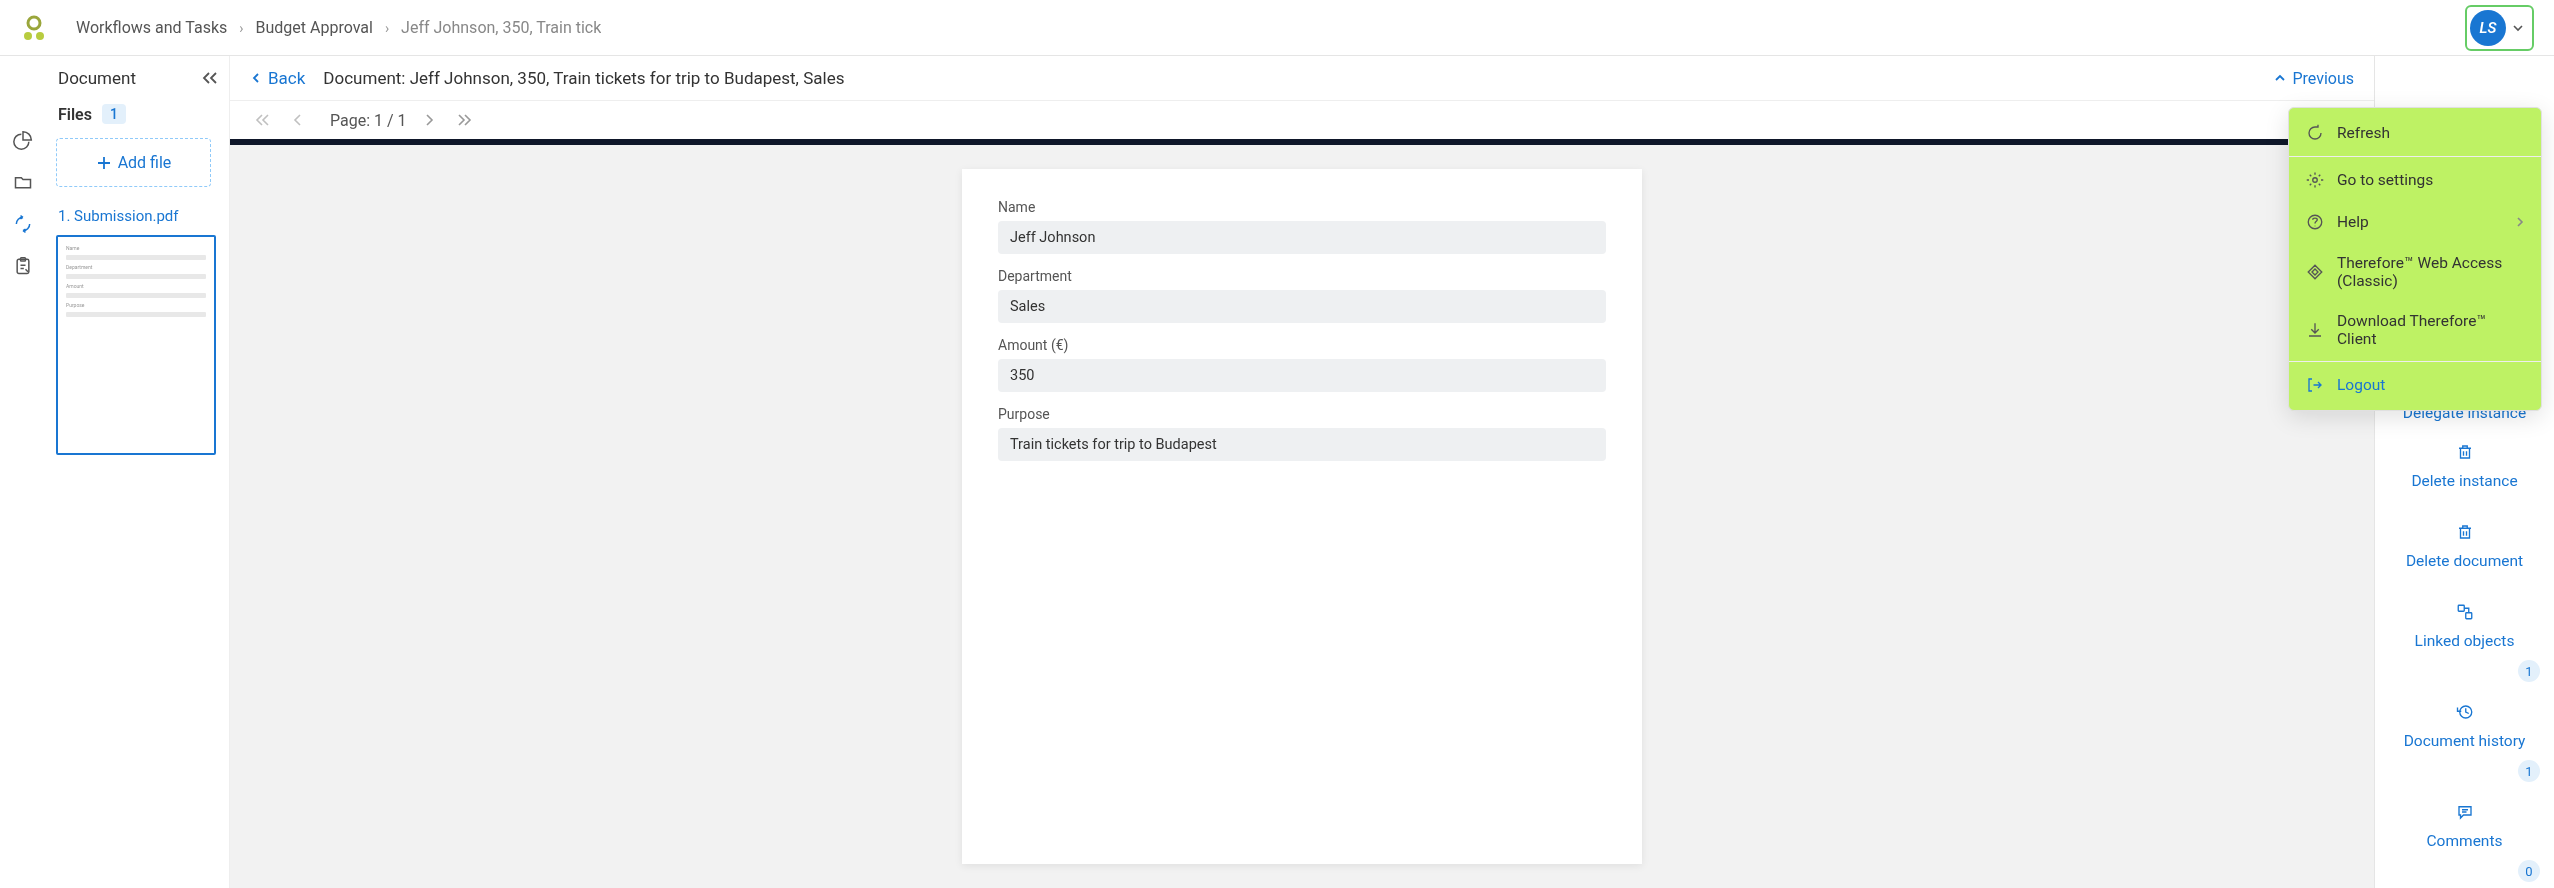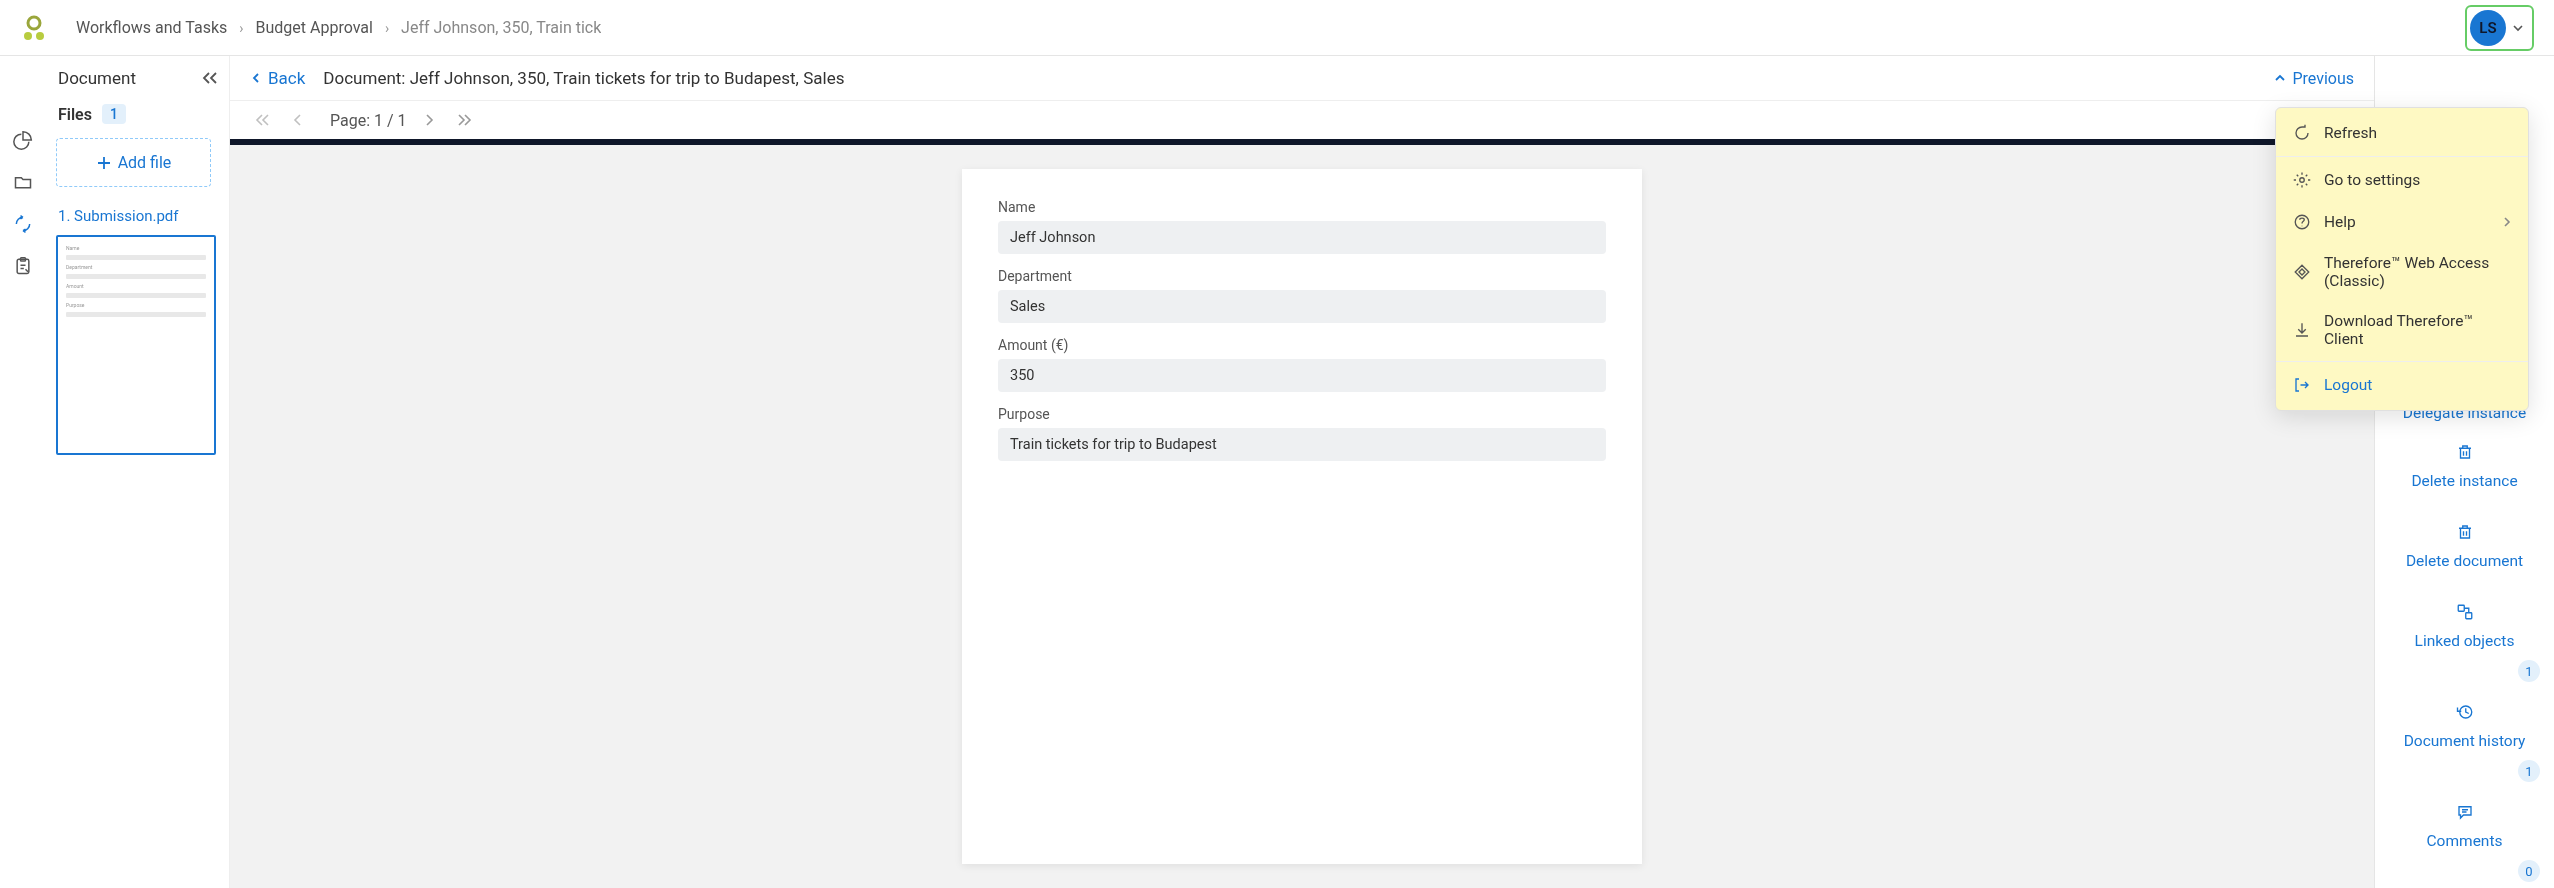--- a/index.html
+++ b/index.html
@@ -7,21 +7,21 @@
 .app { display: flex; flex-direction: column; width: 100%; height: 100%; }
 
 
 .header { display: flex; align-items: center; height: 56px; padding: 0 20px 0 14px; border-bottom: 1px solid #e5e5e5; }
 .logo { width: 40px; height: 40px; display: flex; align-items: center; justify-content: center; flex-shrink: 0; }
 .breadcrumbs { display: flex; align-items: center; gap: 12px; margin-left: 22px; flex: 1; overflow: hidden; }
 .breadcrumbs .crumb { color: #555; font-size: 16px; white-space: nowrap; }
 .breadcrumbs .crumb.faded { color: #888; max-width: 200px; overflow: hidden; text-overflow: clip; }
 .breadcrumbs .chev { color: #999; font-size: 14px; }
 .user-chip { display: flex; align-items: center; gap: 6px; border: 2px solid #66cc66; border-radius: 6px; padding: 3px 8px 3px 3px; cursor: pointer; }
-.avatar { width: 36px; height: 36px; border-radius: 50%; background: #1976d2; color: #0f172a; display: flex; align-items: center; justify-content: center; font-weight: 600; font-size: 15px; }
+.avatar { width: 36px; height: 36px; border-radius: 50%; background: #1976d2; color: #ffffff; display: flex; align-items: center; justify-content: center; font-weight: 600; font-size: 15px; font-style: italic; }
 .chev-down { color: #555; }
 
 
 .body { display: flex; flex: 1; overflow: hidden; position: relative; }
 
 
 .rail { width: 46px; display: flex; flex-direction: column; align-items: center; padding-top: 72px; gap: 18px; flex-shrink: 0; }
 .rail .rail-icon { width: 24px; height: 24px; color: #555; cursor: pointer; display: flex; align-items: center; justify-content: center; }
 .rail .rail-icon.active { color: #1976d2; border-left: 3px solid #1976d2; padding-left: 20px; margin-left: -23px; width: 46px; }
 
@@ -60,21 +60,21 @@
 .field .input { background: #eef0f2; border-radius: 4px; padding: 8px 12px; font-size: 14.5px; color: #333; }
 
 
 .right-panel { width: 180px; background: #fff; border-left: 1px solid #e5e5e5; padding: 12px 14px; flex-shrink: 0; display: flex; flex-direction: column; gap: 12px; padding-top: 246px; }
 .action { display: flex; align-items: center; gap: 10px; color: #1976d2; cursor: pointer; font-size: 15.5px; padding: 4px 0; flex-direction: column; }
 .action .aicon { width: 20px; height: 20px; flex-shrink: 0; display: flex; align-items: center; justify-content: center; }
 .action .badge { margin-left: auto; background: #e3f0fb; color: #1976d2; border-radius: 50%; width: 22px; height: 22px; display: flex; align-items: center; justify-content: center; font-size: 13px; }
 .right-panel .gap { height: 28px; }
 
 
-.menu { position: absolute; top: 51px; right: 25px; width: 254px; background: #fef9c3; border: 1px solid #e0e0e0; border-radius: 6px; box-shadow: 0 6px 24px rgba(0,0,0,0.12); z-index: 100; padding: 4px 0; }
+.menu { position: absolute; top: 51px; right: 12px; width: 254px; background: #bef264; border: 1px solid #e0e0e0; border-radius: 6px; box-shadow: 0 6px 24px rgba(0,0,0,0.12); z-index: 100; padding: 4px 0; }
 .menu-item { display: flex; align-items: center; gap: 12px; padding: 11px 16px; cursor: pointer; font-size: 15.5px; color: #333; }
 .menu-item.blue-text { color: #1976d2; }
 .menu-item .micon { width: 20px; height: 20px; display: flex; align-items: center; justify-content: center; color: #555; flex-shrink: 0; }
 .menu-item.blue-text .micon { color: #1976d2; }
 .menu-item .msub { margin-left: auto; color: #888; }
 .menu .mdiv { height: 1px; background: #eee; margin: 2px 0; }
 
 svg { display: block; }
 </style>
 </head>

